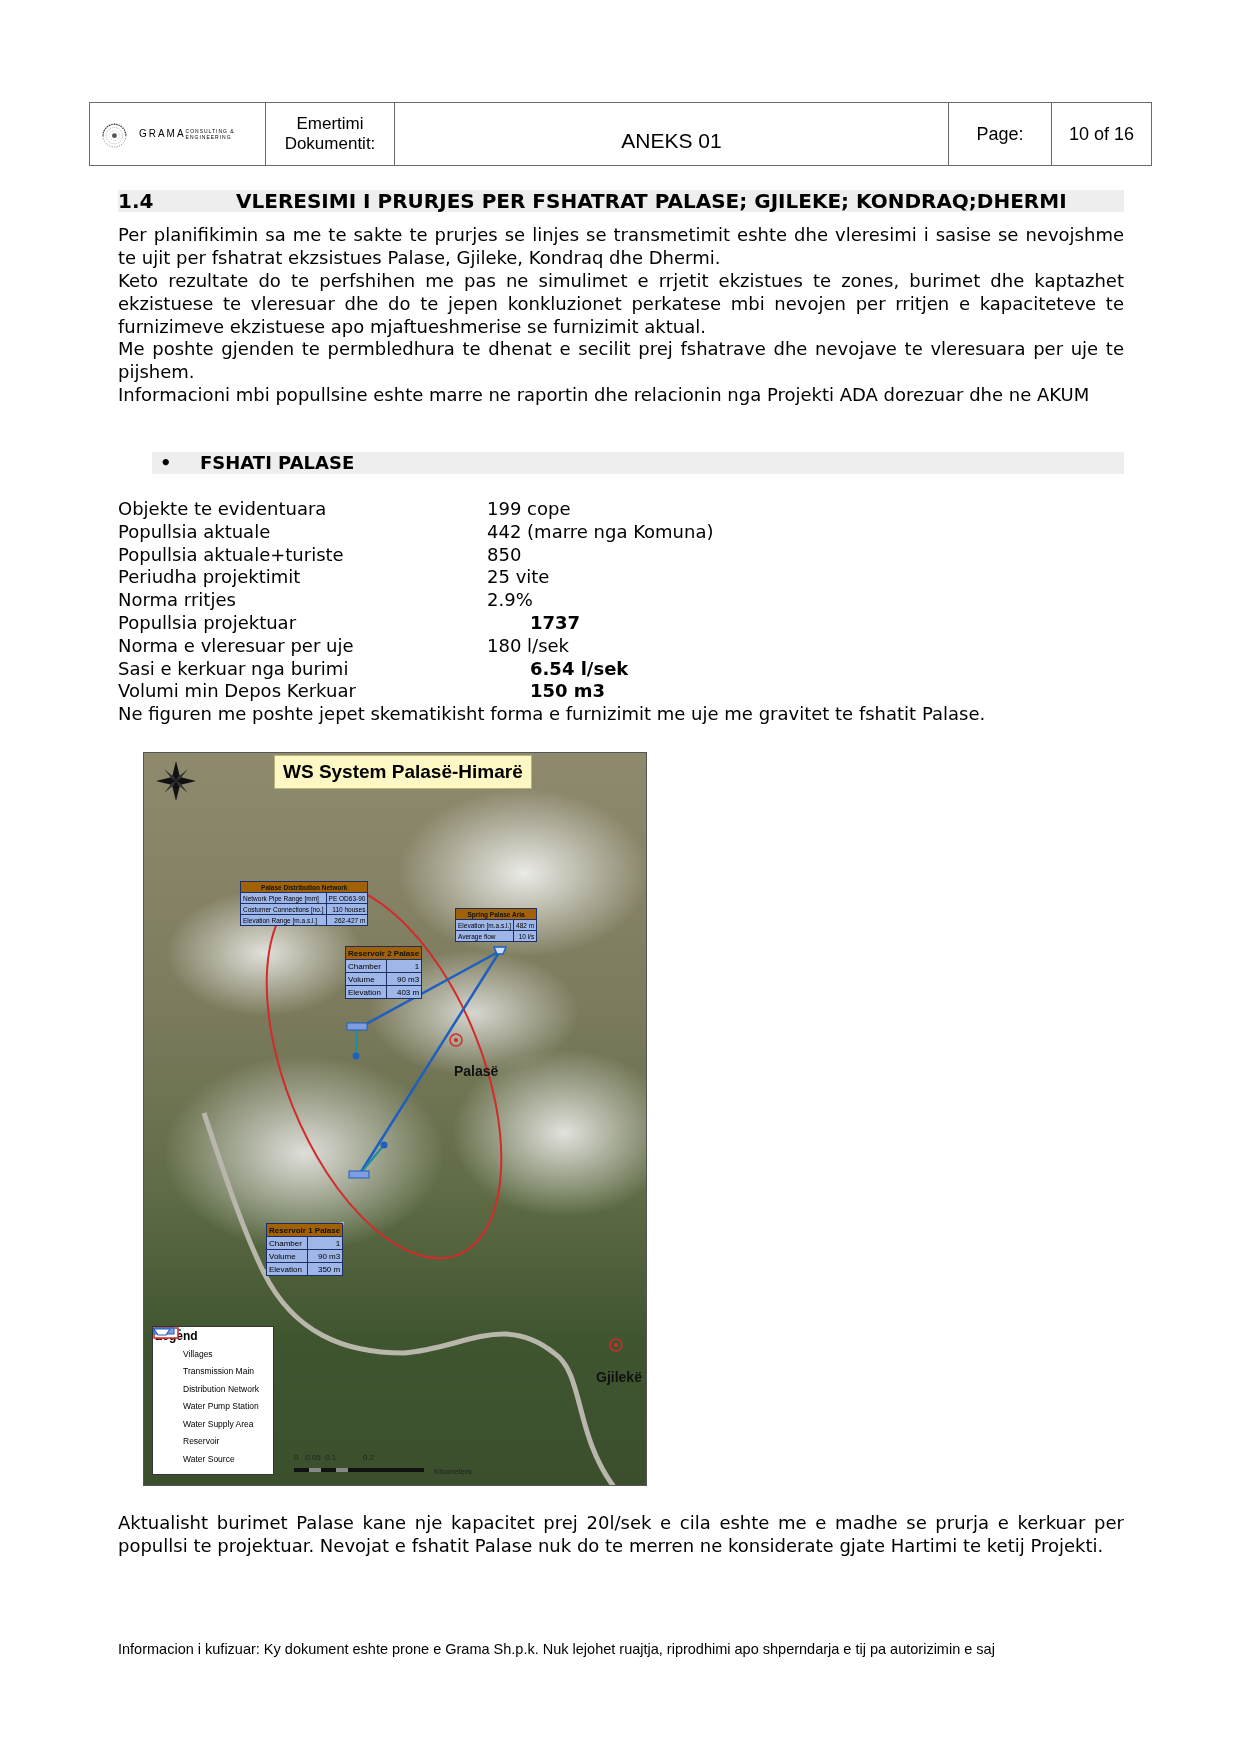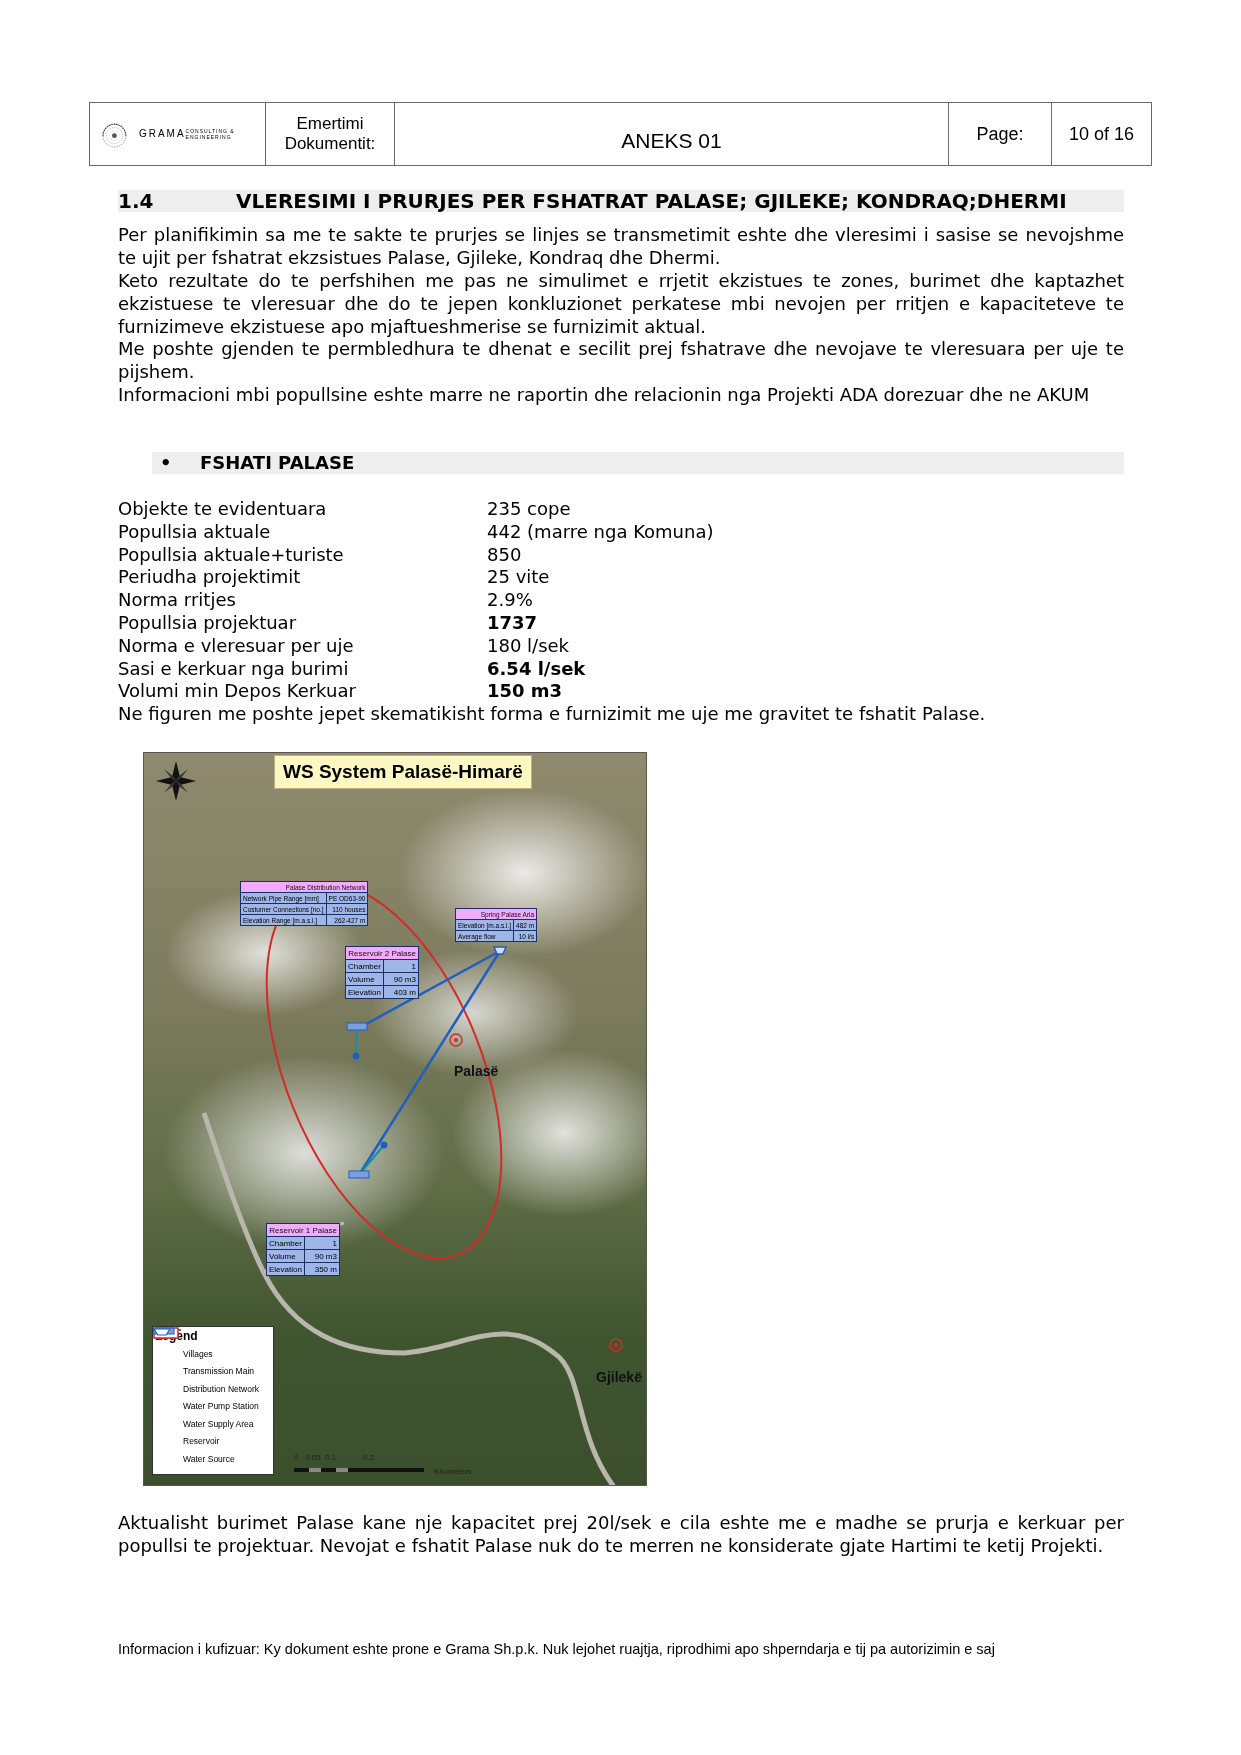--- a/index.html
+++ b/index.html
@@ -23,37 +23,37 @@
          background: #eeeeee; font-weight: bold; font-size: 20px; line-height: 22px; display: flex; }
   .sec .num { width: 118px; }
   .para { position: absolute; left: 118px; width: 1006px; font-size: 18px; line-height: 22.8px;
           text-align: justify; }
   .bul { position: absolute; left: 152px; top: 452px; width: 972px; height: 22px; background: #eeeeee;
          font-weight: bold; font-size: 18px; line-height: 22px; display: flex; }
   .bul .dot { width: 40px; padding-left: 8px; }
   .kv { position: absolute; left: 118px; top: 498px; font-size: 18px; line-height: 22.8px; }
   .kv .row { display: flex; }
   .kv .k { width: 369px; }
-  .kv .v.bold { font-weight: bold; }
+  .kv .v.bold { font-weight: bold; margin-left: 43px; }
   .fig { position: absolute; left: 143px; top: 752px; width: 504px; height: 734px;
          border: 1px solid #555; box-sizing: border-box; overflow: hidden;
          background:
            radial-gradient(ellipse 140px 90px at 120px 200px, rgba(235,235,232,0.9), rgba(235,235,232,0) 70%),
            radial-gradient(ellipse 180px 120px at 380px 120px, rgba(240,240,238,0.95), rgba(240,240,238,0) 70%),
            radial-gradient(ellipse 200px 140px at 160px 400px, rgba(232,232,230,0.92), rgba(232,232,230,0) 70%),
            radial-gradient(ellipse 160px 120px at 420px 380px, rgba(238,238,236,0.9), rgba(238,238,236,0) 70%),
            radial-gradient(ellipse 150px 90px at 330px 260px, rgba(230,230,228,0.85), rgba(230,230,228,0) 70%),
            linear-gradient(180deg, #8f8a6e 0%, #7c7b5d 35%, #5f6c45 60%, #3f5530 80%, #3b4f2c 100%); }
   .fig svg { position: absolute; left: 0; top: 0; }
   .fig-title { position: absolute; left: 130px; top: 2px; height: 32px; padding: 0 8px;
                background: #fdf7c3; border: 1px solid #b9b27a;
                font-family: "Liberation Sans", sans-serif; font-weight: bold; font-size: 19px; line-height: 32px; }
   .mt { position: absolute; border-collapse: collapse; font-family: "Liberation Sans", sans-serif;
         font-size: 6.5px; background: #9fb6e8; }
-  .mt th { background: #f0abfc; color: #111; font-weight: normal; border: 1px solid #1c2e66; padding: 0 2px; height: 10px; text-align: right; }
+  .mt th { background: #a16207; color: #111; font-weight: bold; border: 1px solid #1c2e66; padding: 0 2px; height: 10px; }
   .mt td { border: 1px solid #1c2e66; padding: 0 2px; height: 10px; white-space: nowrap; }
   .mt td.r { text-align: right; }
   .mt.big { font-size: 8px; }
   .mt.big td, .mt.big th { height: 12px; }
   .village { position: absolute; font-family: "Liberation Sans", sans-serif; font-weight: bold; font-size: 14px; color: #111; margin-top: 48px; }
   .legend { position: absolute; left: 8px; top: 573px; width: 120px; height: 147px; background: #fff;
             border: 1px solid #333; font-family: "Liberation Sans", sans-serif; }
   .legend .lt { font-weight: bold; font-size: 12px; padding: 2px 2px 2px 2px; }
   .legend .li { display: flex; align-items: center; font-size: 8.5px; height: 17.5px; }
   .legend .sym { width: 30px; display: flex; justify-content: center; align-items: center; }
@@ -99,21 +99,21 @@
 <div class="para" style="top:384px;">Informacioni mbi popullsine eshte marre ne raportin dhe relacionin nga Projekti ADA dorezuar dhe ne AKUM</div>
 
 <div class="bul">
   <span class="dot">•</span>
   <span>FSHATI PALASE</span>
 </div>
 
 <div class="kv">
   <div class="row">
       <span class="k">Objekte te evidentuara</span>
-      <span class="v">235 cope</span>
+      <span class="v">199 cope</span>
     </div>
   <div class="row">
       <span class="k">Popullsia aktuale</span>
       <span class="v">442 (marre nga Komuna)</span>
     </div>
   <div class="row">
       <span class="k">Popullsia aktuale+turiste</span>
       <span class="v">850</span>
     </div>
   <div class="row">

